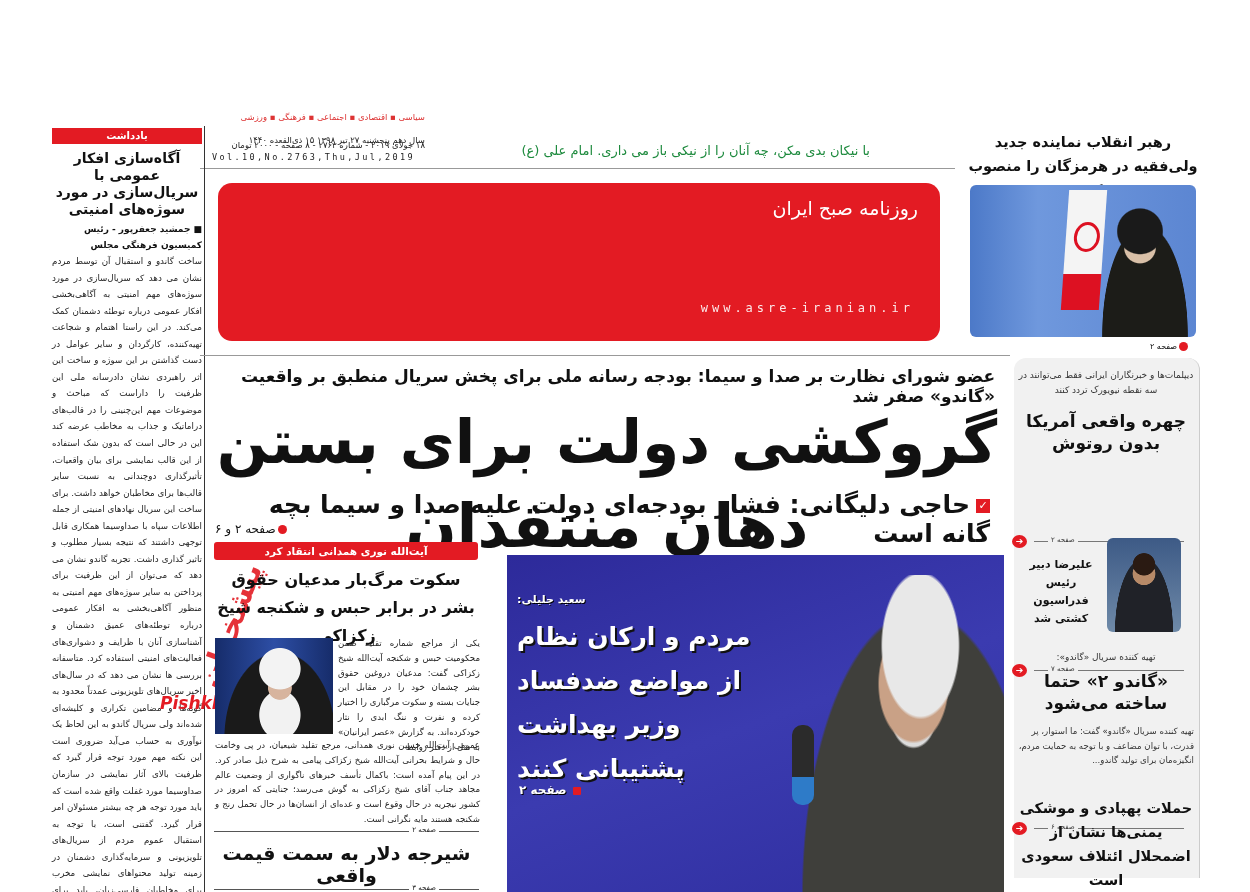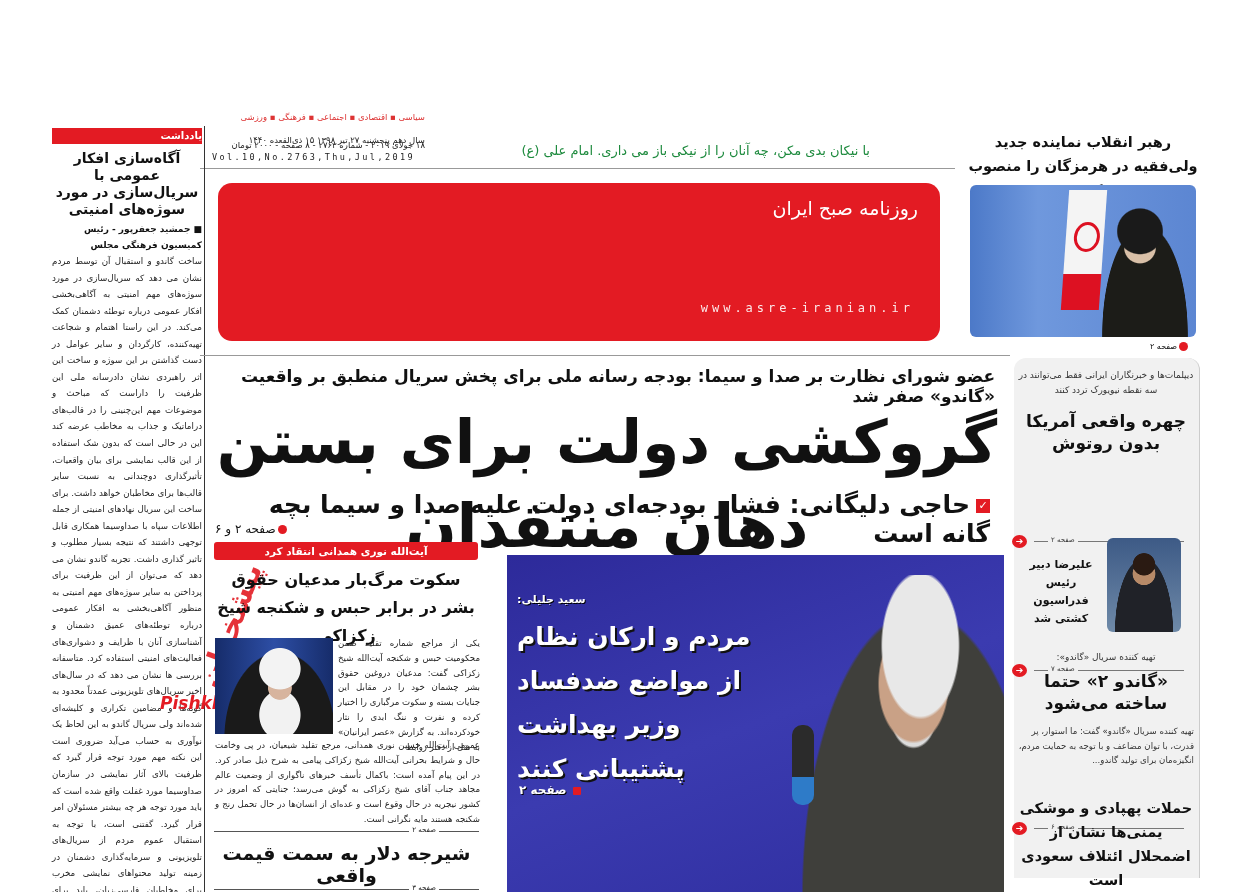--- a/index.html
+++ b/index.html
@@ -37,21 +37,21 @@
 .rc-head{font-size:16.5px;font-weight:bold;line-height:22px;direction:rtl;text-align:center}
 .rc-body{font-size:8.6px;color:#333;line-height:14.5px;direction:rtl;text-align:right}
 .rc-link{height:12px;position:relative}
 .rc-link .ln{position:absolute;left:22px;right:8px;top:6px;height:1px;background:#777}
 .rc-link .lab{position:absolute;left:36px;top:1px;font-size:7px;background:#f1f1f1;padding:0 3px;color:#333}
 .arrow-ico{position:absolute;left:0;top:0;width:15px;height:13px;background:#e31b23;border-radius:50%;color:#fff;font-size:9px;line-height:13px;text-align:center;font-weight:bold}
 #rc-photo{left:1107px;top:538px;width:74px;height:94px;border-radius:6px;background:radial-gradient(circle at 50% 28%,#2a1a12 0 14%,transparent 15%),radial-gradient(circle at 50% 38%,#b78a68 0 16%,transparent 17%),radial-gradient(ellipse at 50% 100%,#202228 0 55%,transparent 56%),linear-gradient(#3d5a86,#6f8aa8)}
 
 
 #lcol{left:52px;top:128px;width:150px}
-#yad-head{width:150px;height:16px;background:#e31b23;color:#fff;font-size:10px;font-weight:bold;text-align:right;line-height:16px}
+#yad-head{width:150px;height:16px;background:#e31b23;color:#fff;font-size:10px;font-weight:bold;text-align:center;line-height:16px}
 #yad-title{margin-top:6px;font-size:14px;font-weight:bold;line-height:17px;direction:rtl;text-align:center}
 #yad-author{margin-top:3px;font-size:9px;font-weight:bold;line-height:16px;direction:rtl;text-align:right}
 #yad-body{font-size:8.7px;line-height:16.55px;direction:rtl;text-align:justify;color:#222}
 #vline{left:204px;top:126px;width:1px;height:766px;background:#333}
 
 
 #kicker{left:215px;top:366px;width:780px;font-size:17px;font-weight:bold;direction:rtl;text-align:right}
 #main-h{left:212px;top:400px;width:790px;font-size:60px;font-weight:bold;letter-spacing:-2px;direction:rtl;text-align:center;line-height:84px}
 #sub-h{left:245px;top:490px;width:745px;font-size:25px;font-weight:bold;direction:rtl;text-align:right}
 #sub-check{display:inline-block;width:14px;height:14px;background:#e31b23;color:#fff;font-size:11px;line-height:14px;text-align:center;margin-left:6px;vertical-align:middle}

